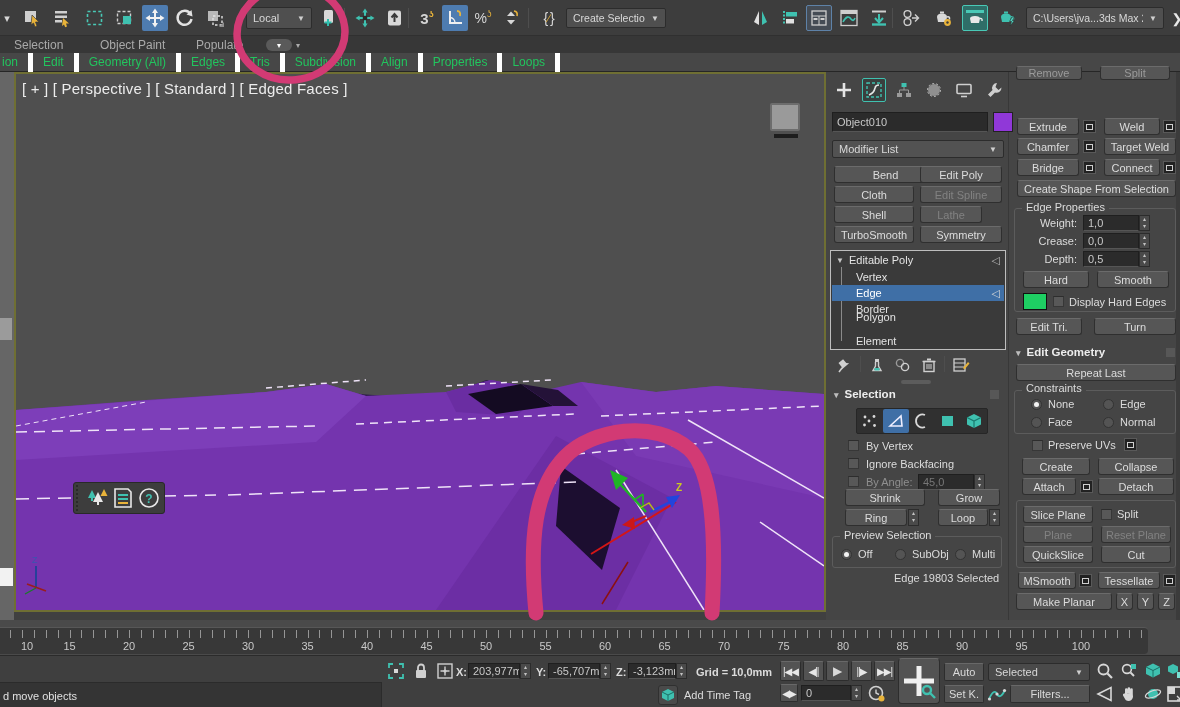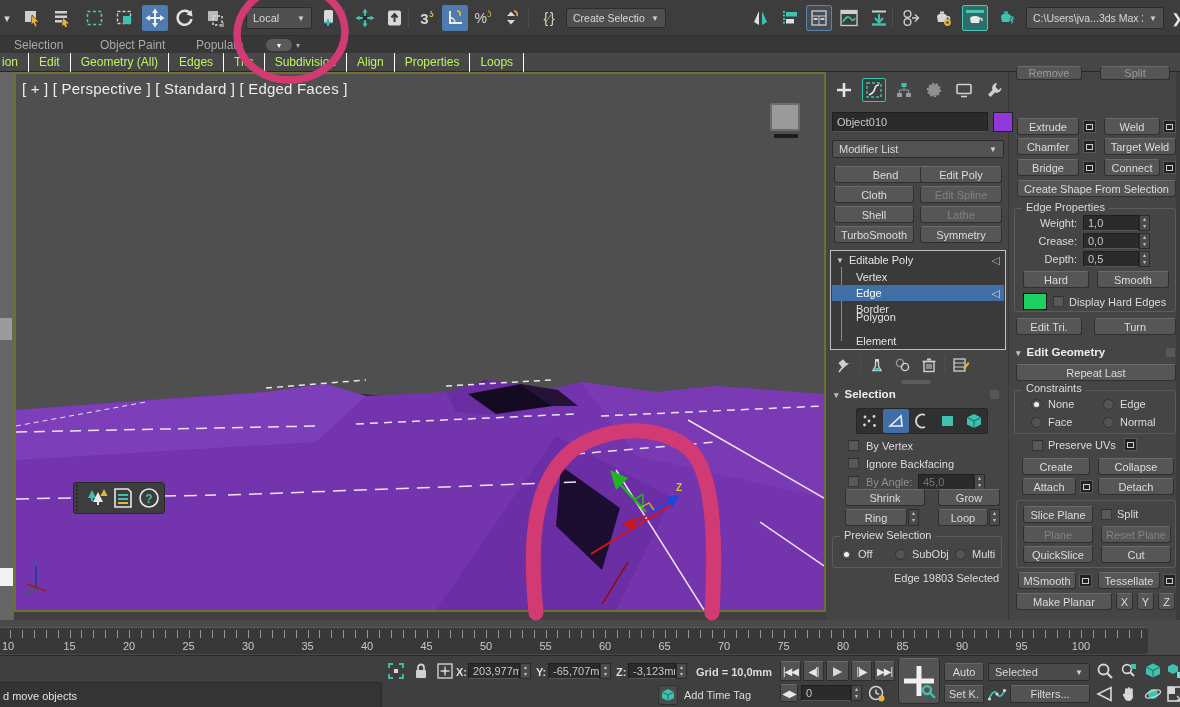--- a/index.html
+++ b/index.html
@@ -14,21 +14,21 @@
   .tbi.active { background:#4e7cb0; }
   .tsep { position:absolute; top:8px; width:1px; height:20px; background:#2e2e2e; border-right:1px solid #4e4e4e; }
   .dd { position:absolute; background:#4f4f4f; border:1px solid #2c2c2c; border-radius:2px; color:#d8d8d8;
         display:flex; align-items:center; padding:0 6px; font-size:11px; }
   .dd .car { margin-left:auto; font-size:8px; color:#cfcfcf; padding-left:6px; }
 
   
   #ribbonTabs { left:0; top:36px; width:1180px; height:17px; background:#373737; }
   .rtab { position:absolute; top:2px; font-size:12px; color:#a9a9a9; }
   #menuRow { left:0; top:53px; width:1180px; height:19px; background:#474747; border-bottom:1px solid #262626; display:flex; align-items:center; }
-  .mitem { padding:0 10px; height:19px; display:flex; align-items:center; border-right:1px solid #ffffff; font-size:12px; color:#bef264; }
+  .mitem { padding:0 10px; height:19px; display:flex; align-items:center; border-right:5px solid #ffffff; font-size:12px; color:#22c55e; }
 
   
   #leftstrip { left:0; top:72px; width:14px; height:548px; background:#666; }
   #viewport { left:14px; top:72px; width:812px; height:540px; border:2px solid #6f6f33; background:#4f4f4f; overflow:hidden; }
   #vplabel { left:6px; top:6px; font-size:15px; color:#ececec; letter-spacing:.2px; }
   #vpstats { left:12px; top:24px; color:#cbcb12; font-size:11px; }
   .statrow { display:flex; }
   .statrow .sl { width:46px; }
   #vpThumb { left:754px; top:29px; width:30px; height:28px; background:#9a9a9a; border:2px solid #6d6d6d; border-radius:2px; }
   #vpThumbBar { left:758px; top:60px; width:24px; height:4px; background:#1d1d1d; }
@@ -439,21 +439,21 @@
     <div class="dd" style="left:6px;top:68px;width:172px;height:18px;background:#525252">
       <span>Modifier List</span>
         <span class="car">▼</span>
     </div>
 
     <div class="btn" style="left:8px;top:94px;width:103px">Bend</div>
     <div class="btn" style="left:94px;top:94px;width:82px">Edit Poly</div>
     <div class="btn" style="left:8px;top:114px;width:80px">Cloth</div>
     <div class="btn dis" style="left:94px;top:114px;width:82px">Edit Spline</div>
     <div class="btn" style="left:8px;top:134px;width:80px">Shell</div>
-    <div class="btn dis" style="left:94px;top:134px;width:82px">Lathe</div>
+    <div class="btn dis" style="left:94px;top:134px;width:62px">Lathe</div>
     <div class="btn" style="left:8px;top:154px;width:80px">TurboSmooth</div>
     <div class="btn" style="left:94px;top:154px;width:82px">Symmetry</div>
 
     <div id="stackbox" class="abs">
       <div class="treeline" style="left:10px;top:16px;width:1px;height:74px"></div>
       <div class="stkrow" style="top:1px">
         <span style="font-size:8px;color:#c8c8c8;margin:0 5px 0 4px">▼</span>
         <span>Editable Poly</span>
         <span style="margin-left:auto;margin-right:4px;color:#b8b8b8">◁</span>
       </div>
@@ -772,21 +772,21 @@
         <div class="tick" style="left: 1033.4px;"></div>
         <div class="tick" style="left: 1045.3px;"></div>
         <div class="tick" style="left: 1057.2px;"></div>
         <div class="tick" style="left: 1069.1px;"></div>
         <div class="tick" style="left: 1081px;"></div>
         <div class="tick" style="left: 1092.9px;"></div>
         <div class="tick" style="left: 1104.8px;"></div>
         <div class="tick" style="left: 1116.7px;"></div>
         <div class="tick" style="left: 1128.6px;"></div>
         <div class="tick" style="left: 1140.5px;"></div>
-        <span class="rlabel" style="left: 8px;">10</span>
+        <span class="rlabel" style="left: 27px;">10</span>
         <span class="rlabel" style="left: 69.5px;">15</span>
         <span class="rlabel" style="left: 129px;">20</span>
         <span class="rlabel" style="left: 188.5px;">25</span>
         <span class="rlabel" style="left: 248px;">30</span>
         <span class="rlabel" style="left: 307.5px;">35</span>
         <span class="rlabel" style="left: 367px;">40</span>
         <span class="rlabel" style="left: 426.5px;">45</span>
         <span class="rlabel" style="left: 486px;">50</span>
         <span class="rlabel" style="left: 545.5px;">55</span>
         <span class="rlabel" style="left: 605px;">60</span>

